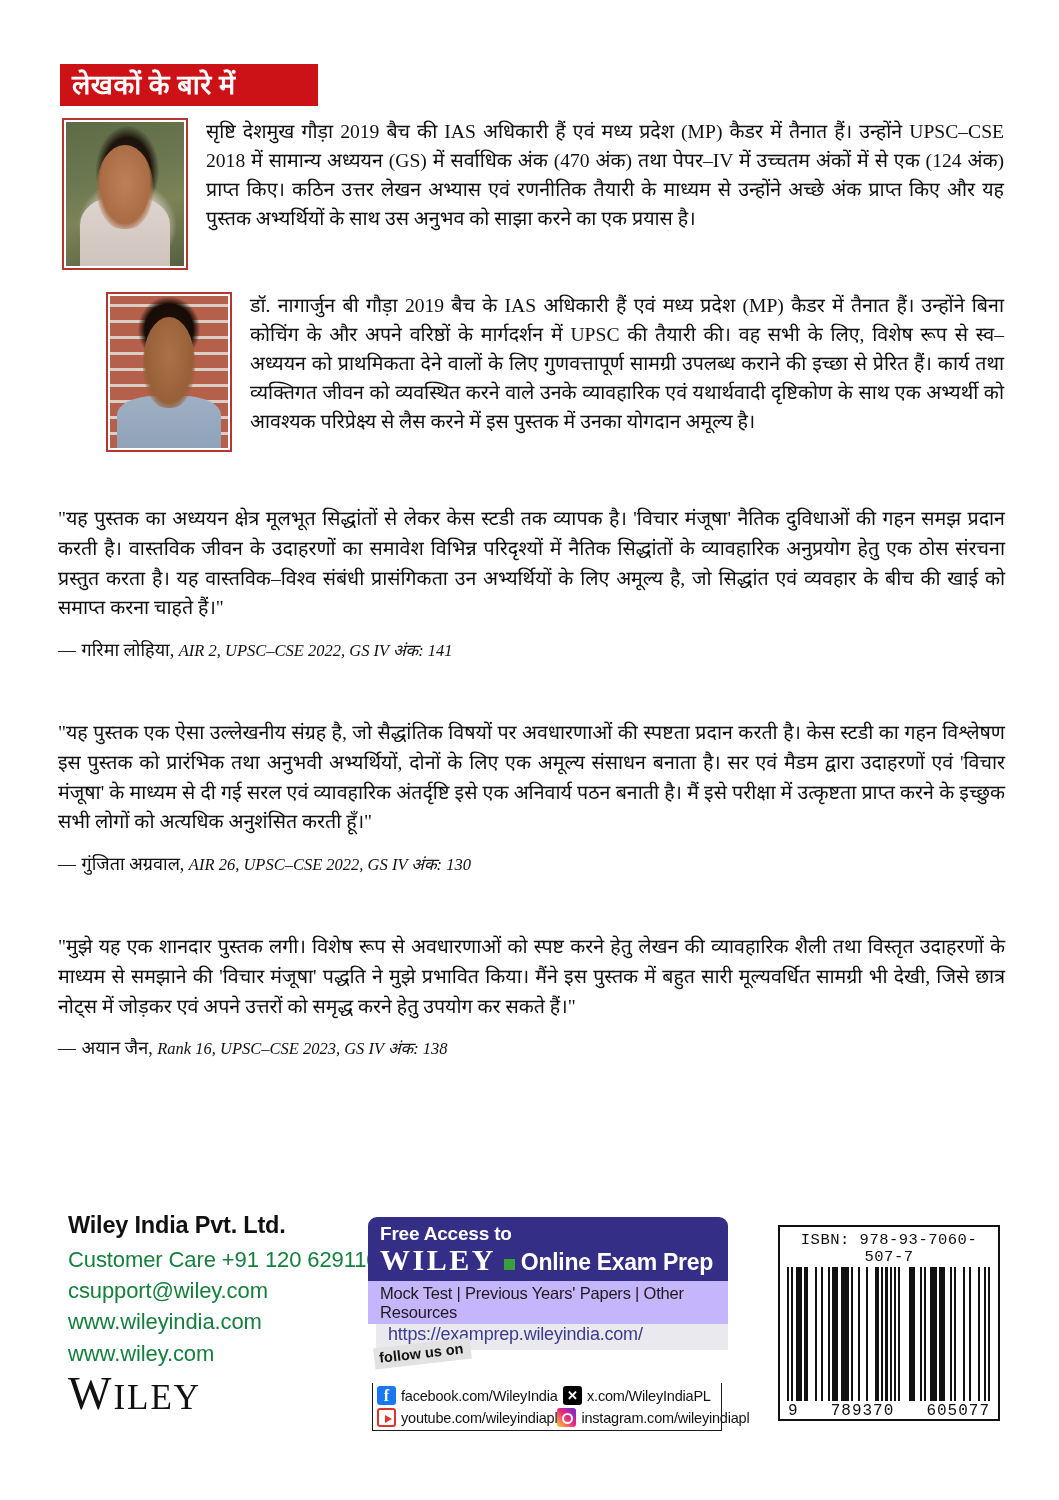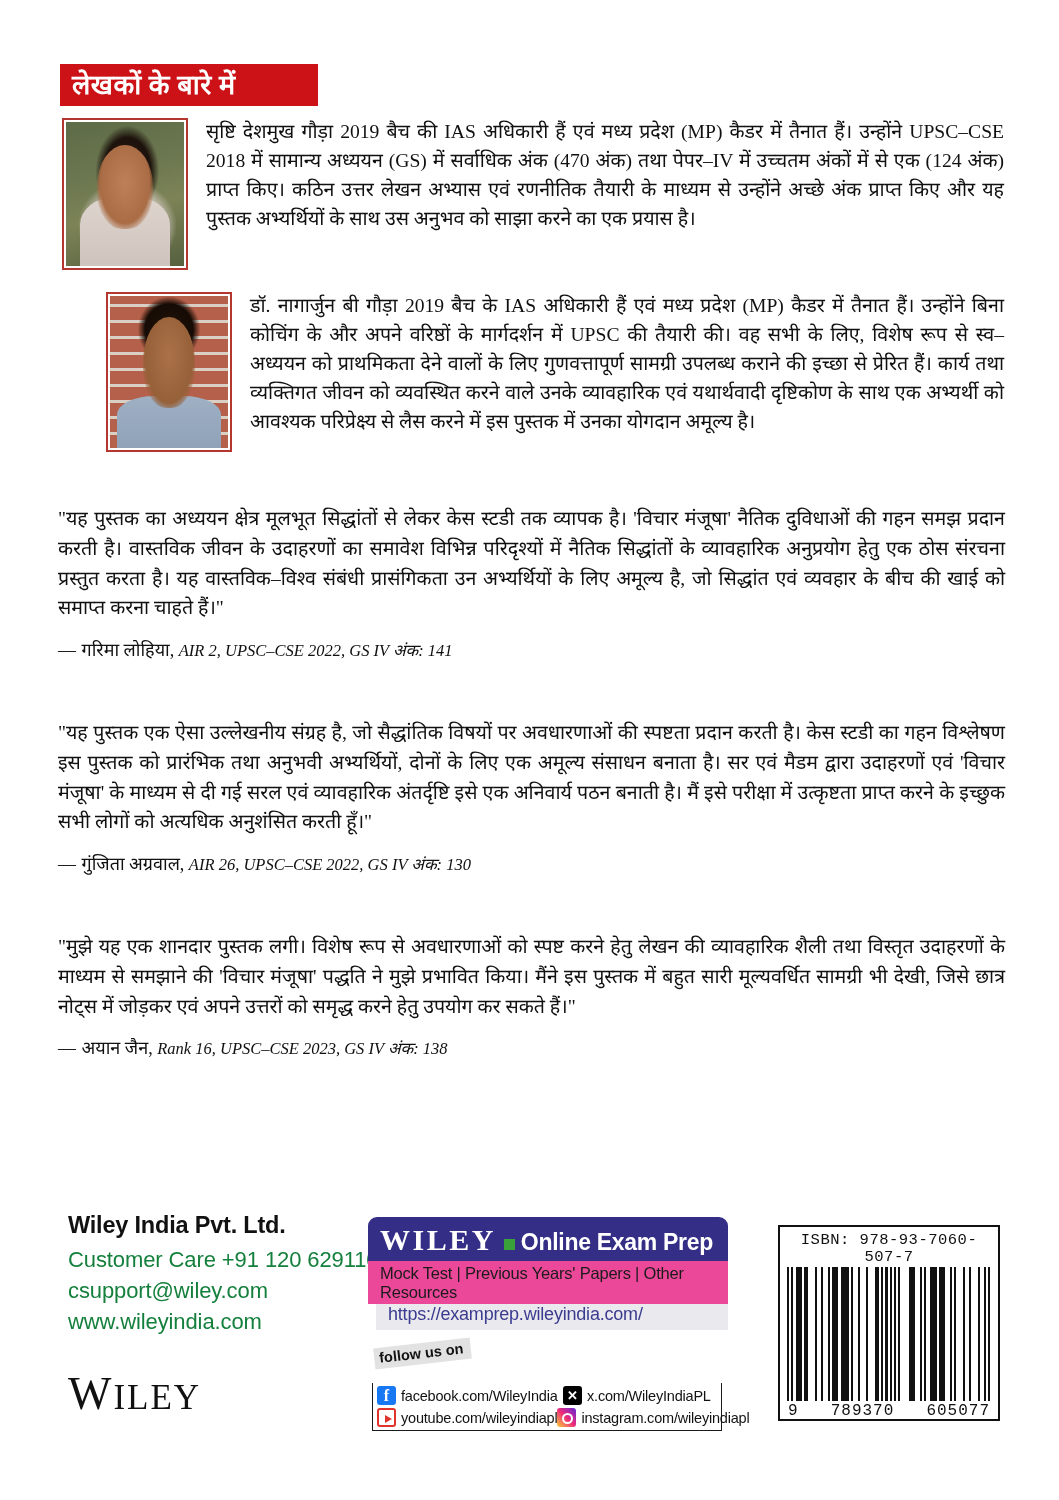--- a/index.html
+++ b/index.html
@@ -208,21 +208,21 @@
     background: #3aa13a;
     margin: 0 4px 2px 6px;
   }
   .exam-oep {
     font-size: 23px;
     font-weight: bold;
     letter-spacing: -0.3px;
     line-height: 1;
   }
   .exam-sub {
-    background: #ec4899;
+    background: #c4b5fd;
     font-size: 16.5px;
     color: #1b1b1b;
     padding: 3px 10px 2px 12px;
     letter-spacing: -0.2px;
     box-sizing: border-box;
   }
   .exam-url {
     background: #e9e9ee;
     font-size: 18px;
     color: #3b3b8f;
@@ -354,28 +354,30 @@
   </div>
 </div>
 
 <div class="footer">
 
   <div class="pub-block">
     <div class="pub-name">Wiley India Pvt. Ltd.</div>
     <div class="pub-line">Customer Care +91 120 6291100</div>
     <div class="pub-line">csupport@wiley.com</div>
     <div class="pub-line">www.wileyindia.com</div>
+    <div class="pub-line">www.wiley.com</div>
   </div>
 
   <div class="wiley-logo">
     <span class="cap">W</span><span class="sc">ILEY</span>
   </div>
 
   <div class="exam-panel">
     <div class="exam-top">
+      <div class="exam-free">Free Access to</div>
       <div class="exam-main">
         <span class="exam-wiley">WILEY</span>
         <span class="exam-square"></span>
         <span class="exam-oep">Online Exam Prep</span>
       </div>
     </div>
     <div class="exam-sub">Mock Test | Previous Years' Papers | Other Resources</div>
     <div class="exam-url">https://examprep.wileyindia.com/</div>
   </div>
 

